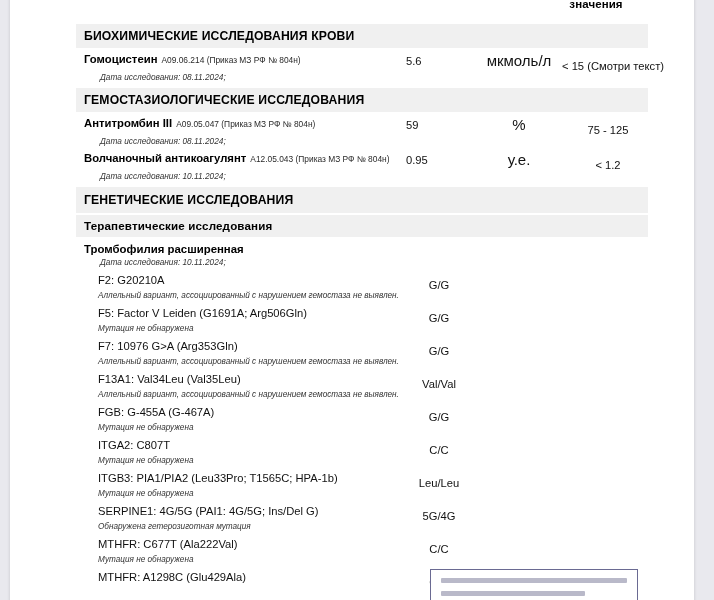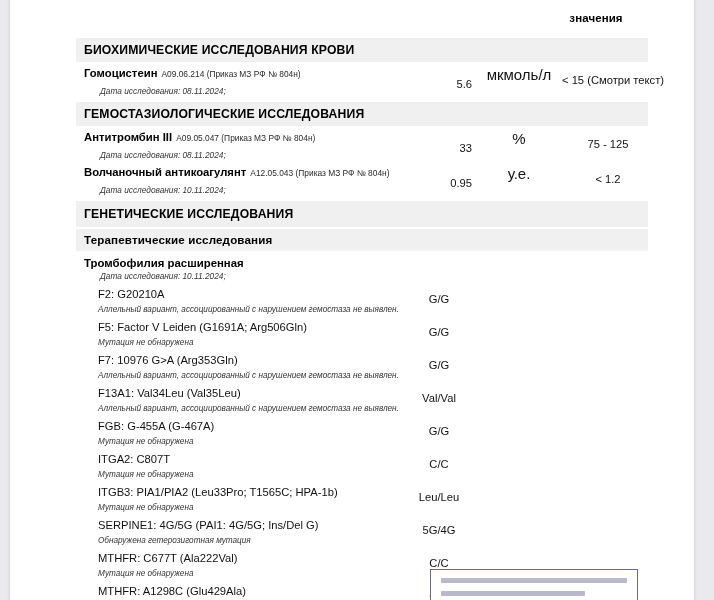--- a/index.html
+++ b/index.html
@@ -43,21 +43,20 @@
   }
 
   
   .doc {
     position: absolute;
     left: 66px;          
     top: 14px;
     width: 572px;
     font-size: 11px;
     color: #1b1b1b;
-    margin-top: 14px;
   }
 
   
   .col-head-row {
     position: relative;
     height: 18px;
   }
   .col-head-ref {
     position: absolute;
     left: 468px;
@@ -107,23 +106,23 @@
   }
   .analyte-code {
     font-weight: normal;
     font-size: 8.4px;
     color: #2a2a2a;
     padding-left: 4px;
   }
   .res-val {
     position: absolute;
     left: 330px;
-    top: 16px;
+    top: 7px;
     width: 66px;
-    text-align: right;
+    text-align: left;
     font-size: 11.2px;
     color: #111;
   }
   .res-unit {
     position: absolute;
     left: 404px;
     top: 4px;
     width: 78px;
     text-align: center;
     font-size: 15px;
@@ -228,21 +227,21 @@
         <span class="res-val">5.6</span>
         <span class="res-unit">мкмоль/л</span>
         <span class="res-ref">&lt; 15 (Смотри текст)</span>
       </div>
       <div class="sub-note">Дата исследования: 08.11.2024;</div>
 
       <div class="section-bar">ГЕМОСТАЗИОЛОГИЧЕСКИЕ ИССЛЕДОВАНИЯ</div>
 
       <div class="analyte">
         <span class="analyte-name">Антитромбин III</span><span class="analyte-code">A09.05.047 (Приказ МЗ РФ № 804н)</span>
-        <span class="res-val">33</span>
+        <span class="res-val">59</span>
         <span class="res-unit">%</span>
         <span class="res-ref">75 - 125</span>
       </div>
       <div class="sub-note">Дата исследования: 08.11.2024;</div>
 
       <div class="analyte">
         <span class="analyte-name">Волчаночный антикоагулянт</span><span class="analyte-code">A12.05.043 (Приказ МЗ РФ № 804н)</span>
         <span class="res-val">0.95</span>
         <span class="res-unit">у.е.</span>
         <span class="res-ref">&lt; 1.2</span>

